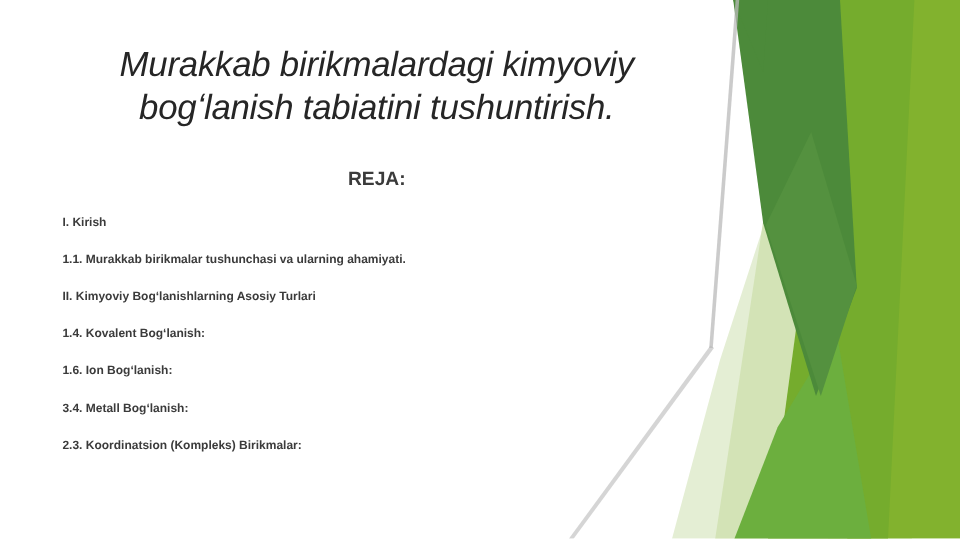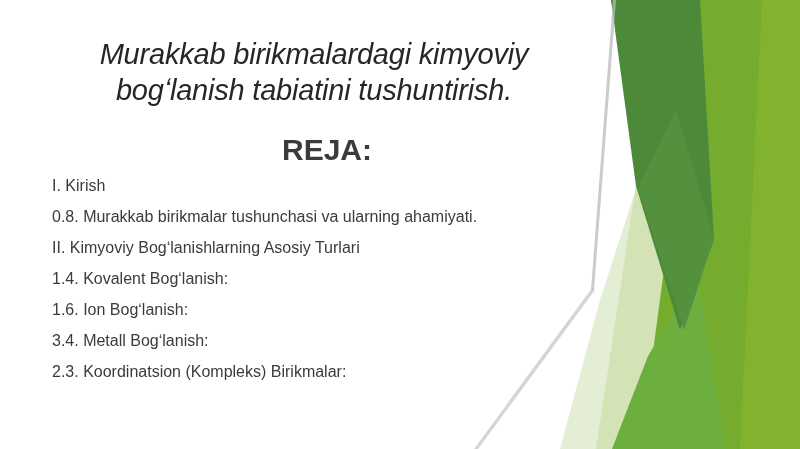--- a/index.html
+++ b/index.html
@@ -40,40 +40,40 @@
     font-weight: 400;
     font-size: 29px;
     line-height: 36px;
     color: #262626;
     font-family: "Liberation Sans", sans-serif;
     letter-spacing: -0.2px;
   }
   .reja-heading {
     position: absolute;
     top: 135px;
-    left: 57px;
+    left: 44px;
     width: 540px;
     text-align: center;
     font-weight: bold;
-    font-size: 30px;
+    font-size: 16px;
     line-height: 30px;
     color: #3b3b3b;
   }
   .outline-list {
     position: absolute;
     top: 170px;
     left: 52px;
     width: 560px;
     margin: 0;
     padding: 0;
     list-style: none;
   }
   .outline-item {
-    font-weight: normal;
-    font-size: 16px;
+    font-weight: bold;
+    font-size: 10px;
     line-height: 31px;
     color: #3b3b3b;
     white-space: nowrap;
   }
 </style>
 </head>
 <body>
 
 <div id="slide">
 
@@ -104,21 +104,21 @@
   </svg>
 
   <div id="content">
 
     <div class="slide-title">Murakkab birikmalardagi kimyoviy bogʻlanish tabiatini tushuntirish.</div>
 
     <div class="reja-heading">REJA:</div>
 
     <ul class="outline-list">
       <li class="outline-item">I. Kirish</li>
-      <li class="outline-item">0.8. Murakkab birikmalar tushunchasi va ularning ahamiyati.</li>
+      <li class="outline-item">1.1. Murakkab birikmalar tushunchasi va ularning ahamiyati.</li>
       <li class="outline-item">II. Kimyoviy Bogʻlanishlarning Asosiy Turlari</li>
       <li class="outline-item">1.4. Kovalent Bogʻlanish:</li>
       <li class="outline-item">1.6. Ion Bogʻlanish:</li>
       <li class="outline-item">3.4. Metall Bogʻlanish:</li>
       <li class="outline-item">2.3. Koordinatsion (Kompleks) Birikmalar:</li>
     </ul>
 
   </div>
 
 </div>

